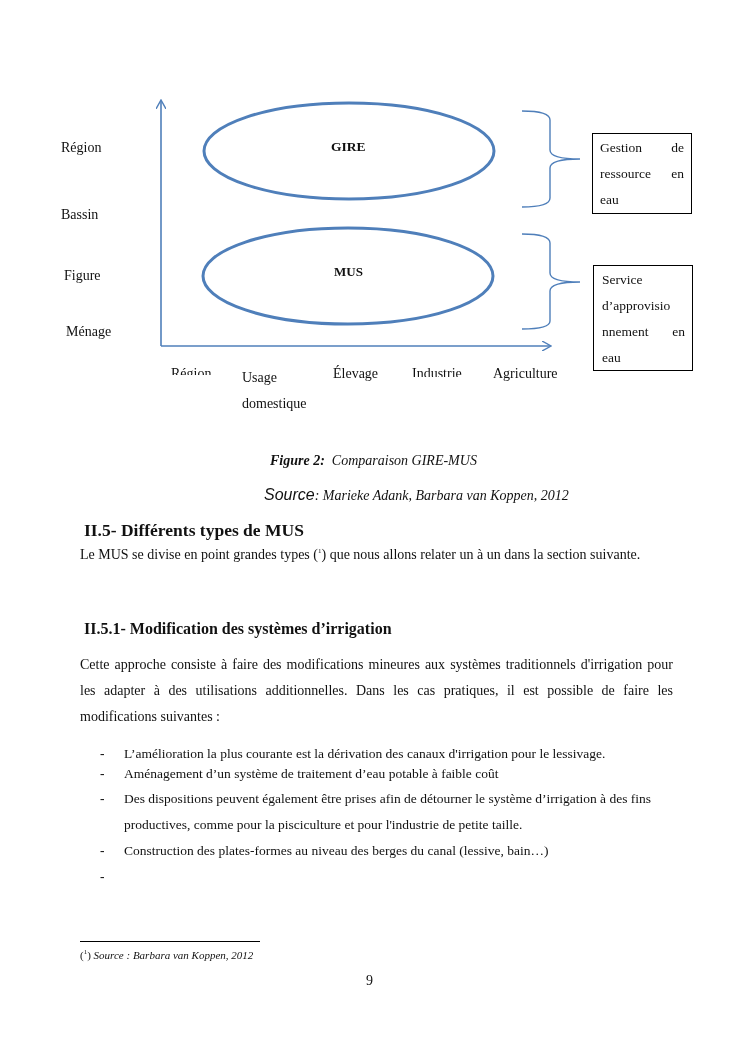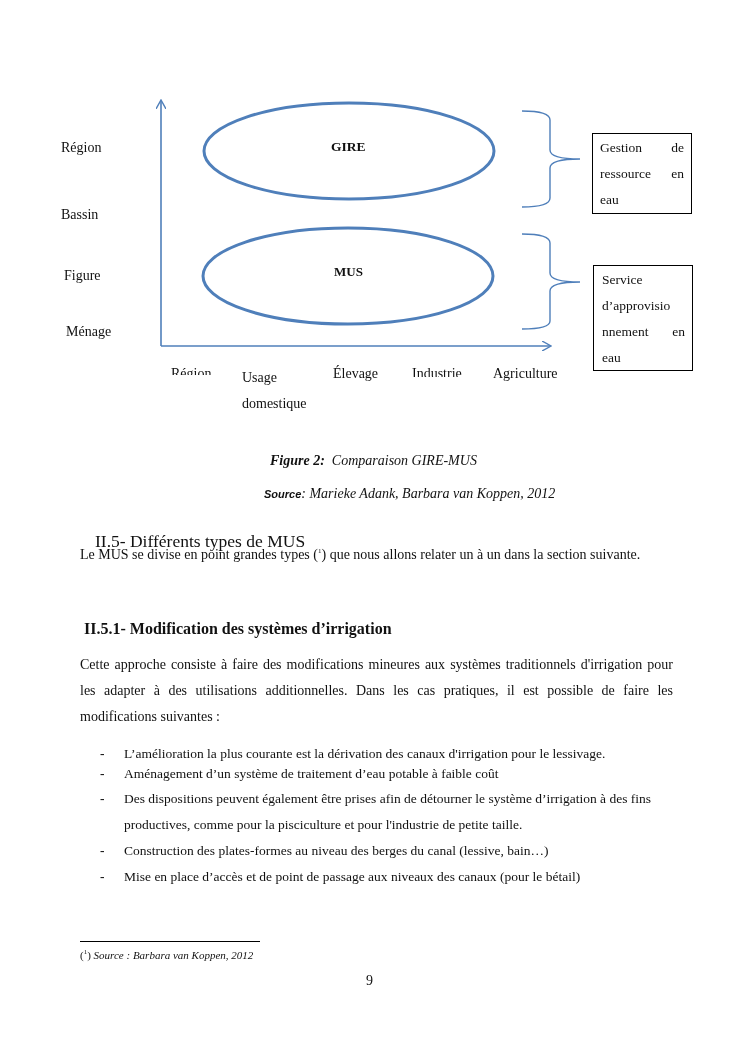--- a/index.html
+++ b/index.html
@@ -4,22 +4,22 @@
 <style>
   html, body { margin: 0; padding: 0; background: #ffffff; }
   body { width: 745px; height: 1053px; position: relative; overflow: hidden;
          font-family: "Liberation Serif", serif; color: #111; }
   .abs { position: absolute; }
   .diag-label { font-size: 14px; }
   .box { position: absolute; border: 1px solid #000; background: #fff; font-size: 13.5px;
          line-height: 26px; padding: 1px 7px; text-align: justify; text-align-last: left; box-sizing: border-box; }
   .caption { font-size: 14px; font-style: italic; }
   .caption b { font-style: italic; }
-  .source-lbl { font-family: "Liberation Sans", sans-serif; font-weight: bold; font-style: italic; font-size: 11px; }
-  h2 { position: absolute; margin: 15px; font-size: 17.5px; font-weight: normal; }
+  .source-lbl { font-family: "Liberation Sans", sans-serif; font-weight: normal; font-style: italic; font-size: 16px; }
+  h2 { position: absolute; margin: 4px; font-size: 17.5px; font-weight: bold; }
   h3 { position: absolute; margin: 4px; font-size: 16px; font-weight: bold; }
   .para { position: absolute; font-size: 14px; line-height: 26px; text-align: justify; text-align-last: left; }
   ul.bullets { position: absolute; margin: 0; padding: 0; list-style: none; font-size: 13.5px; }
   ul.bullets li { position: relative; padding-left: 44px; }
   ul.bullets li .dash { position: absolute; left: 20px; top: 0; font-weight: bold; }
   .fn-rule { position: absolute; left: 80px; top: 941px; width: 180px; height: 0; border-top: 1px solid #000; }
   .footnote { position: absolute; left: 80px; top: 949px; font-size: 11px; }
   .footnote i { font-style: italic; }
   sup { font-size: 7px; vertical-align: super; line-height: 0; }
   .page-num { position: absolute; left: 366px; top: 973px; font-size: 14px; }
@@ -98,21 +98,21 @@
 </div>
 
 <h3 style="left:80px;top:616px;">II.5.1- Modification des systèmes d’irrigation</h3>
 <div class="para" style="left:80px;top:652px;width:593px;">Cette approche consiste à faire des modifications mineures aux systèmes traditionnels d'irrigation pour les adapter à des utilisations additionnelles. Dans les cas pratiques, il est possible de faire les modifications suivantes :</div>
 
 <ul class="bullets" style="left:80px;top:746px;width:600px;">
   <li style="height:20px;"><span class="dash">-</span><span>L’amélioration  la plus courante est la dérivation des canaux d'irrigation pour le lessivage.</span></li>
   <li style="height:25px;"><span class="dash">-</span><span>Aménagement d’un système de traitement d’eau potable à faible coût</span></li>
   <li style="height:52px;line-height:26px;margin-top:-5px;padding-right:10px;"><span class="dash">-</span><span>Des dispositions peuvent également être prises afin de détourner le système d’irrigation à des fins productives, comme pour la pisciculture et pour l'industrie de petite taille.</span></li>
   <li style="height:26px;line-height:26px;"><span class="dash">-</span><span>Construction des plates-formes au niveau des berges du canal (lessive, bain…)</span></li>
-  <li style="height:26px;line-height:26px;"><span class="dash">-</span><span>Mise en place d’accès et de point de passage aux niveaux des canaux  (pour le bétail)</span></li>
+  <li style="height:26px;line-height:26px;"><span class="dash">-</span></li>
 </ul>
 
 <div class="fn-rule"></div>
 <div class="footnote">
   (<sup>1</sup>) <i>Source : Barbara van Koppen, 2012</i>
 </div>
 
 <div class="page-num">9</div>
 
 </body></html>

